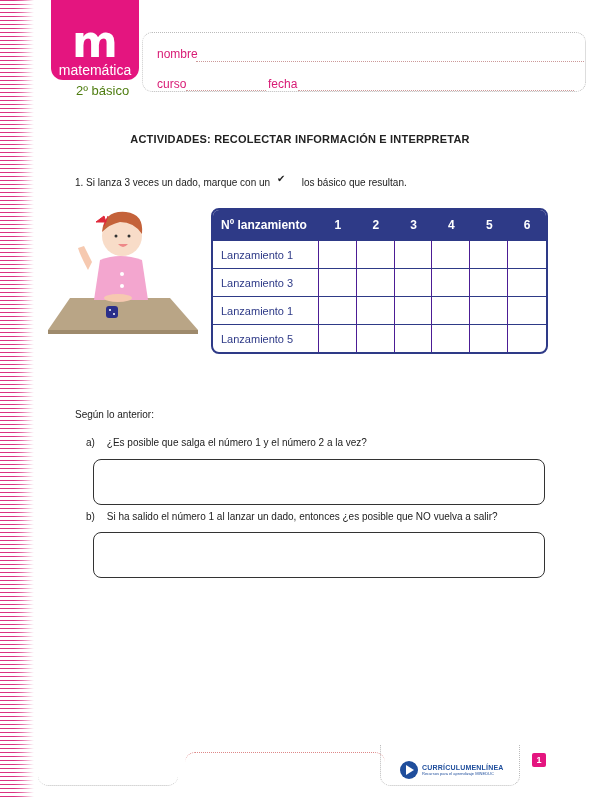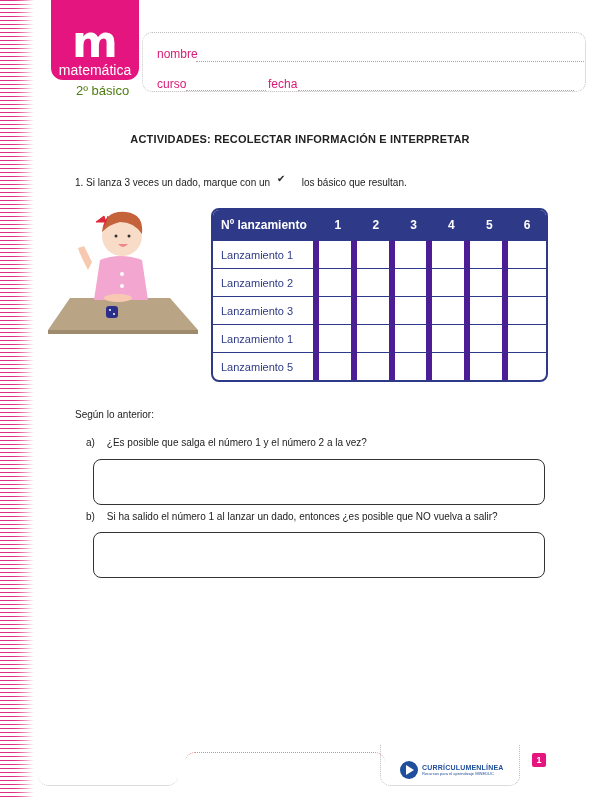--- a/index.html
+++ b/index.html
@@ -35,21 +35,21 @@
   .girl { position:absolute; left:30px; top:200px; width:175px; height:140px; }
   table.grid {
     position:absolute; left:211px; top:200px; width:337px; border-collapse:separate; border-spacing:0;
     border:2px solid #2e3a87; border-radius:8px; overflow:hidden; font-size:11px;margin-top:8px;
   }
   table.grid th {
     background:#2e3a87; color:#fff; height:30px; font-weight:bold; font-size:12px; padding:0;
   }
   table.grid th.first { text-align:left; padding-left:8px; width:98px; }
   table.grid td {
-    height:27px; border-right:6px solid #4c1d95; border-top:1px solid #2e3a87; padding:0;
+    height:27px; border-right:1px solid #4c1d95; border-top:1px solid #2e3a87; padding:0;
   }
   table.grid td:last-child { border-right:none; }
   table.grid td.label { color:#2e3a87; padding-left:8px; font-size:11px; }
   .section-label { position:absolute; left:75px; top:409px; font-size:10px; }
   .qa { position:absolute; left:86px; font-size:10px; }
   .qa .letter { display:inline-block; width:18px; }
   .answer-box { position:absolute; left:93px; width:450px; height:44px; border:1px solid #333; border-radius:8px; }
   .footer-frame1 { position:absolute; left:38px; top:745px; width:140px; height:40px; border-bottom:1px dotted #bbb; border-radius:0 0 10px 10px; }
   .footer-frame2 { position:absolute; left:185px; top:752px; width:200px; height:40px; border-top:1px dotted #d88; border-radius:10px 10px 0 0; }
   .footer-frame3 { position:absolute; left:380px; top:745px; width:138px; height:40px; border:1px dotted #bbb; border-top:none; border-radius:0 0 10px 10px; }
@@ -123,29 +123,20 @@
     <tr>
       <td class="label">Lanzamiento 1</td>
       <td></td>
         <td></td>
         <td></td>
         <td></td>
         <td></td>
         <td></td>
     </tr>
     <tr>
-      <td class="label">Lanzamiento 2</td>
-      <td></td>
-        <td></td>
-        <td></td>
-        <td></td>
-        <td></td>
-        <td></td>
-    </tr>
-    <tr>
       <td class="label">Lanzamiento 3</td>
       <td></td>
         <td></td>
         <td></td>
         <td></td>
         <td></td>
         <td></td>
     </tr>
     <tr>
       <td class="label">Lanzamiento 1</td>

